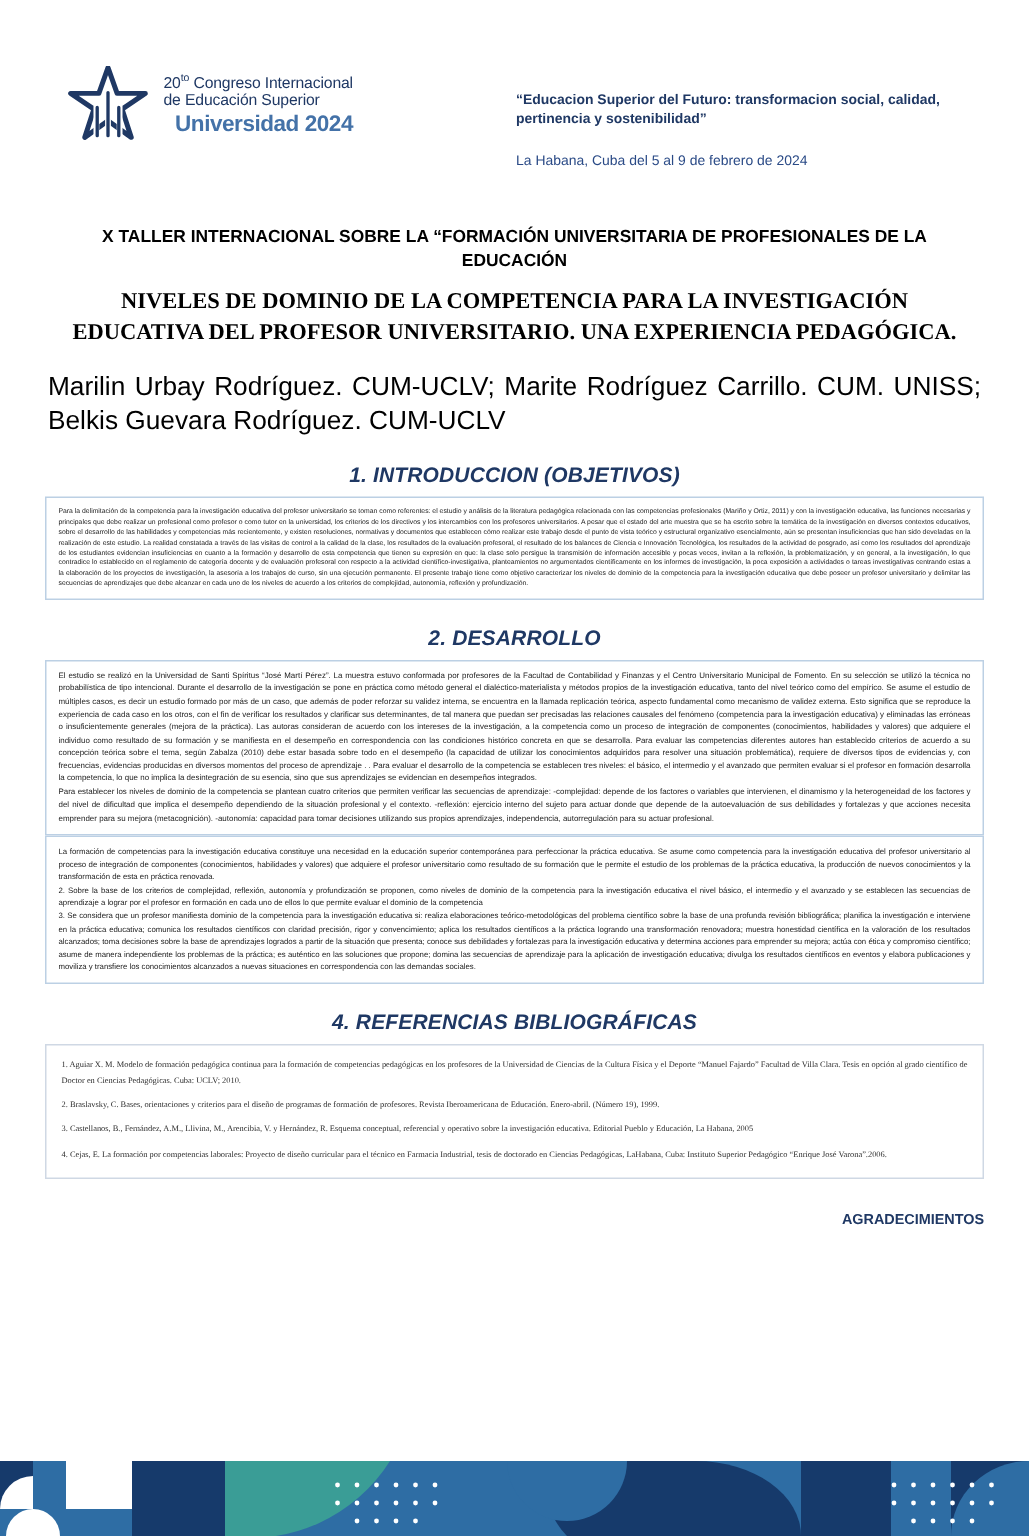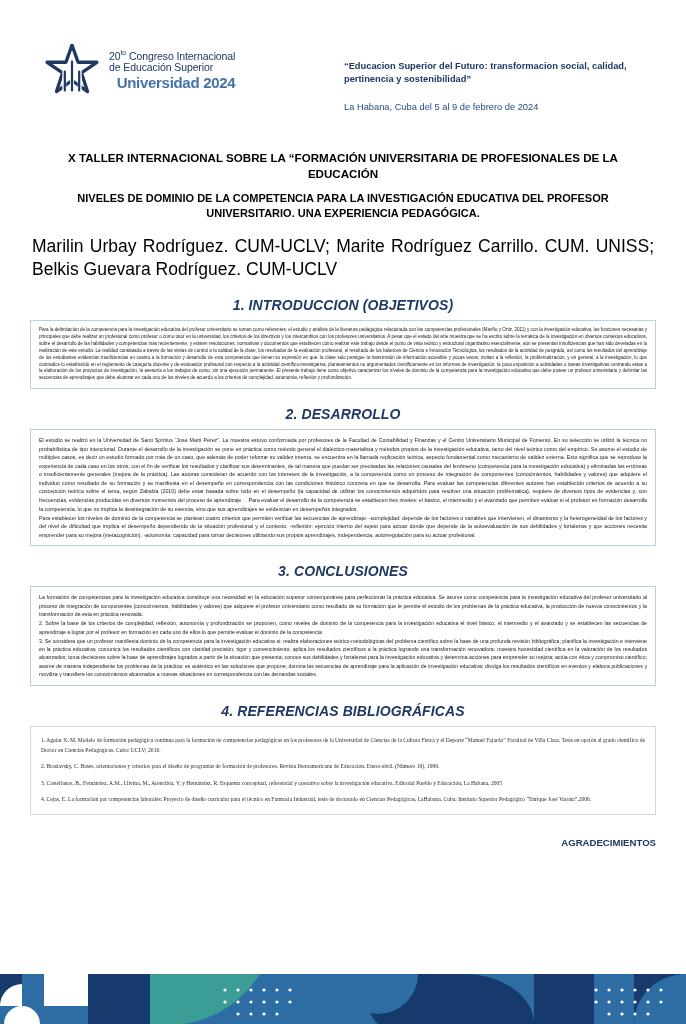--- a/index.html
+++ b/index.html
@@ -25,22 +25,22 @@
   .header-right { flex:1; padding-top:16px; }
   .hr-lema { font-size:9.3px; font-weight:bold; color:#1f3864; line-height:1.35; }
   .hr-fecha { font-size:9.3px; font-weight:normal; color:#2a4a86; margin-top:17px; }
 
   
   .title-main {
     text-align:center; font-size:11.6px; font-weight:bold;
     line-height:1.35; margin:28px 44px 0 44px; color:#000;
   }
   .title-sub {
-    text-align:center; font-size:11px; font-weight:bold;
-    line-height:1.35; margin:10px 46px 0 46px; color:#000;
+    text-align:center; font-size:15px; font-weight:bold;
+    line-height:1.35; margin:10px 46px 0 46px; color:#000;font-family:Liberation Serif, serif;
   }
   .authors {
     text-align:justify; text-align-last:left;
     font-size:17.5px; color:#000000;
     line-height:1.3; margin:14px 32px 0 32px;
   }
 
   
   .section { margin:0 30px; }
   .section-heading {
@@ -116,21 +116,20 @@
 
   <div class="section">
     <div class="section-heading">2. DESARROLLO</div>
     <div class="box big">
       <p>El estudio se realizó en la Universidad de Santi Spíritus “José Martí Pérez”. La muestra estuvo conformada por profesores de la Facultad de Contabilidad y Finanzas y el Centro Universitario Municipal de Fomento. En su selección se utilizó la técnica no probabilística de tipo intencional. Durante el desarrollo de la investigación se pone en práctica como método general el dialéctico-materialista y métodos propios de la investigación educativa, tanto del nivel teórico como del empírico. Se asume el  estudio de múltiples casos, es decir un estudio formado por más de un caso, que además de poder reforzar su validez interna, se encuentra en la llamada replicación teórica, aspecto fundamental como mecanismo de validez externa. Esto significa que se reproduce la experiencia de cada caso en los otros, con el fin de verificar los resultados y clarificar sus determinantes, de tal manera que puedan ser precisadas las relaciones causales del fenómeno (competencia para la investigación educativa) y eliminadas las erróneas o insuficientemente generales (mejora de la práctica). Las autoras consideran de acuerdo con los intereses de la investigación, a la competencia como un proceso de integración de componentes (conocimientos, habilidades y valores)  que adquiere el individuo como resultado de su formación y se manifiesta en el desempeño en correspondencia con las condiciones histórico concreta en que se desarrolla. Para evaluar las competencias diferentes autores han establecido criterios de acuerdo a su concepción teórica sobre el tema, según Zabalza (2010) debe estar basada sobre todo en el desempeño (la capacidad de utilizar los conocimientos adquiridos para resolver una situación problemática), requiere de diversos tipos de evidencias y, con frecuencias, evidencias producidas en diversos momentos del proceso de aprendizaje . . Para evaluar el desarrollo de la competencia se establecen tres niveles: el básico, el intermedio y el avanzado que permiten evaluar si el profesor en formación desarrolla la competencia, lo que no implica la desintegración de su esencia, sino que sus aprendizajes se evidencian en desempeños integrados.</p>
       <p>Para establecer los niveles de dominio de la competencia se plantean cuatro criterios que permiten verificar las secuencias de aprendizaje: -complejidad: depende de los factores o  variables que intervienen, el dinamismo y la heterogeneidad de los factores y del nivel de dificultad que implica el desempeño dependiendo de la situación profesional y el contexto. -reflexión: ejercicio interno del sujeto para actuar donde que depende de la autoevaluación de sus debilidades y fortalezas y que acciones necesita emprender para su mejora (metacognición).  -autonomía: capacidad para tomar decisiones utilizando sus propios aprendizajes, independencia, autorregulación para su actuar profesional.</p>
     </div>
   </div>
 
   <div class="section">
-    <div class="section-heading">3. CONCLUSIONES</div>
     <div class="box concl">
       <p>La formación de competencias para la investigación educativa constituye una necesidad en la educación superior contemporánea para perfeccionar la práctica educativa. Se asume como competencia para la investigación educativa del profesor universitario al proceso de integración de componentes (conocimientos, habilidades y valores) que adquiere el profesor universitario como resultado de su formación que le permite el estudio de los problemas de la práctica educativa, la producción de nuevos conocimientos y la transformación de esta en práctica renovada.</p>
       <p>2.    Sobre la base de los criterios de complejidad, reflexión, autonomía y profundización se proponen, como niveles de dominio de la competencia para la investigación educativa el nivel básico, el intermedio y el avanzado y se establecen las secuencias de aprendizaje a lograr por el profesor en formación en cada uno de ellos lo que permite evaluar el dominio de la competencia</p>
       <p>3.    Se considera que un profesor manifiesta dominio de la competencia para la investigación educativa si: realiza elaboraciones teórico-metodológicas del  problema científico sobre la base de una profunda revisión bibliográfica; planifica la investigación e interviene en la práctica educativa; comunica los resultados científicos con claridad precisión, rigor y convencimiento; aplica los resultados científicos a la práctica logrando una transformación renovadora; muestra honestidad científica en la valoración de los resultados alcanzados; toma decisiones sobre la base de aprendizajes logrados a partir de la situación que presenta; conoce sus debilidades y fortalezas para la investigación educativa y determina acciones para emprender su mejora; actúa con ética y compromiso científico; asume de manera independiente los problemas de la práctica; es auténtico en las soluciones que propone; domina las secuencias de aprendizaje para la aplicación de investigación educativa; divulga los resultados científicos en eventos y elabora publicaciones y moviliza y transfiere los conocimientos alcanzados a nuevas situaciones en correspondencia con las demandas sociales.</p>
     </div>
   </div>
 
   <div class="section">
     <div class="section-heading">4. REFERENCIAS BIBLIOGRÁFICAS</div>
     <div class="refs-box">

